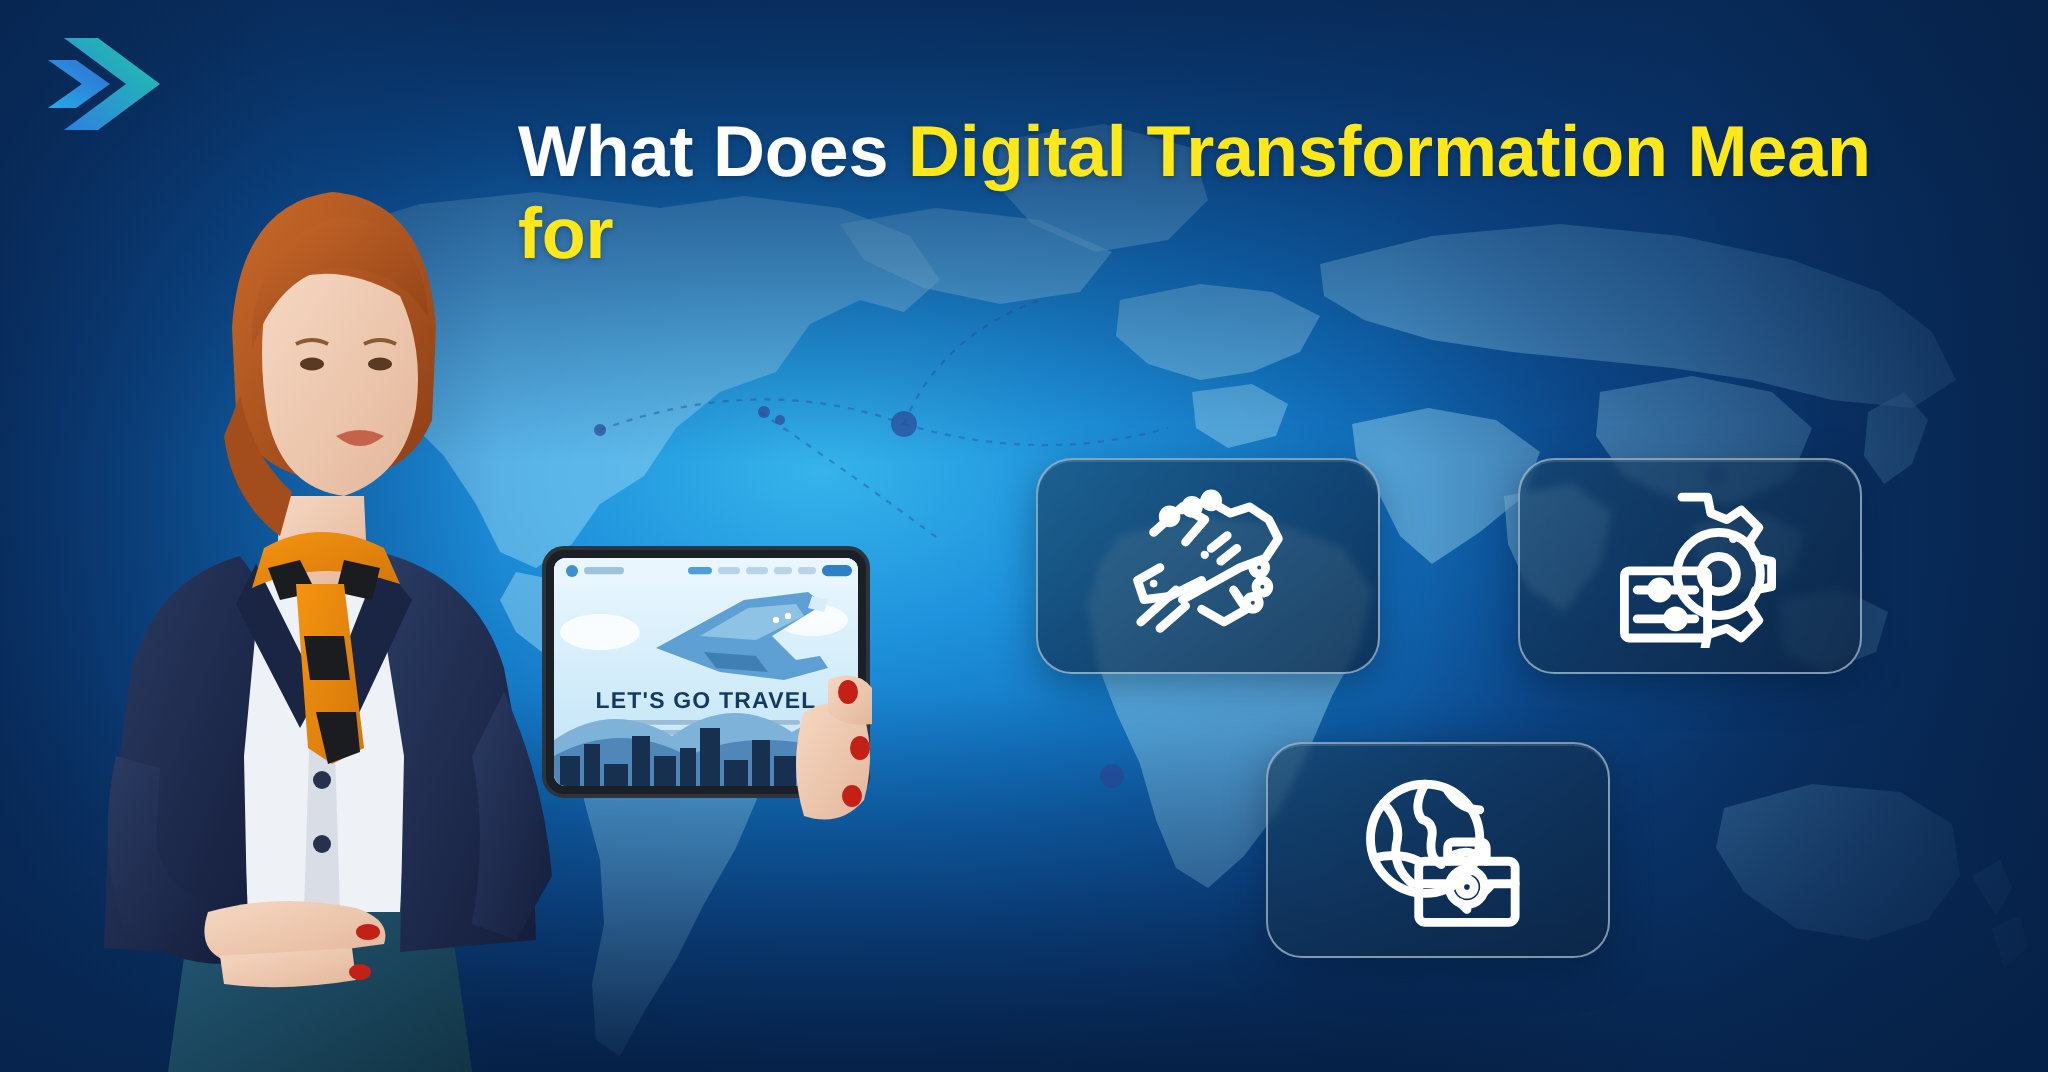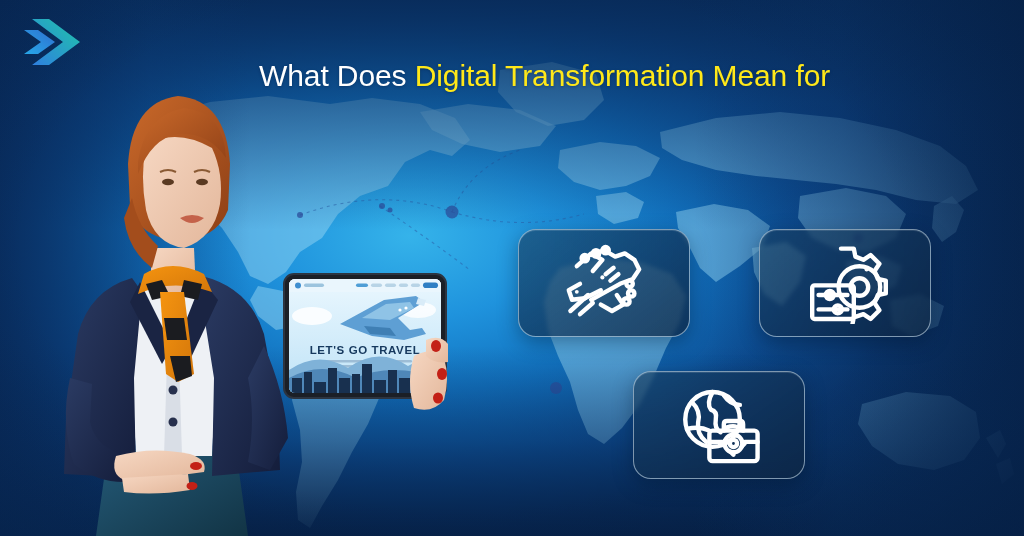--- a/index.html
+++ b/index.html
@@ -47,29 +47,29 @@
   .land { fill:#8fd2f2; opacity:.52; }
   .route { fill:none; stroke:#2b5fa8; stroke-width:1.1; stroke-dasharray:3 4; opacity:.55; }
   .node { fill:#2d4f9e; opacity:.75; }
 
   
   .logo { position:absolute; left:18px; top:16px; width:68px; height:52px; }
 
   
   .headline {
     position:absolute; left:259px; top:55px; width:690px;
-    font-size:30px; line-height:41px; font-weight:normal;
+    font-size:36px; line-height:41px; font-weight:bold;
     letter-spacing:-0.1px;
     color:#ffffff;
     text-shadow:0 1px 3px rgba(0,25,60,.35);
   }
   .hl-accent { color:#ffe819; }
 
   
-  .person { position:absolute; left:12px; top:78px; width:440px; height:458px; }
+  .person { position:absolute; left:0px; top:78px; width:440px; height:458px; }
 
   
   .card {
     position:absolute;
     border-radius:18px;
     border:1.5px solid rgba(220,238,250,.55);
     background:linear-gradient(145deg, rgba(24,62,96,.62) 0%, rgba(17,48,82,.70) 55%, rgba(13,38,68,.76) 100%);
     box-shadow:0 6px 20px rgba(3,20,45,.38), inset 0 1px 0 rgba(255,255,255,.12);
     backdrop-filter:blur(2px);
     display:flex; align-items:center; justify-content:center;

